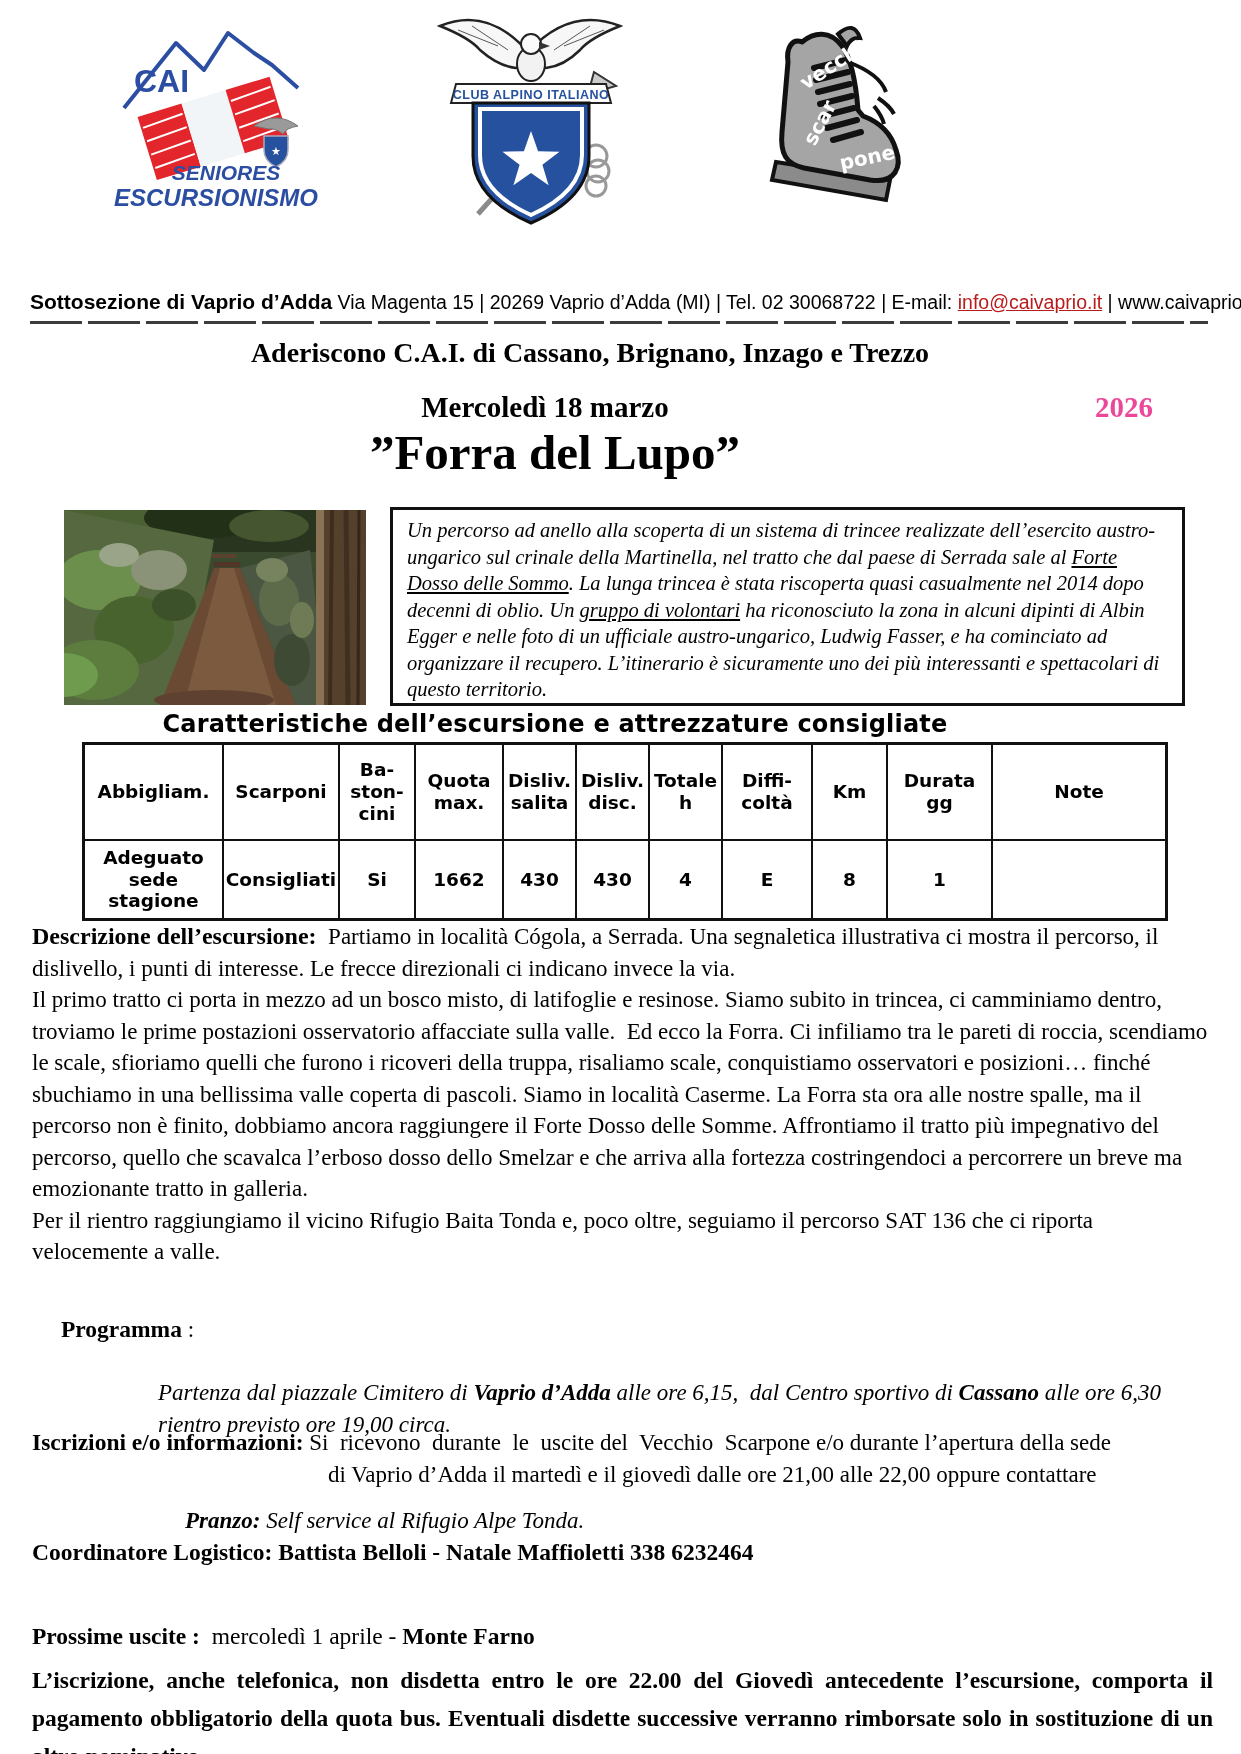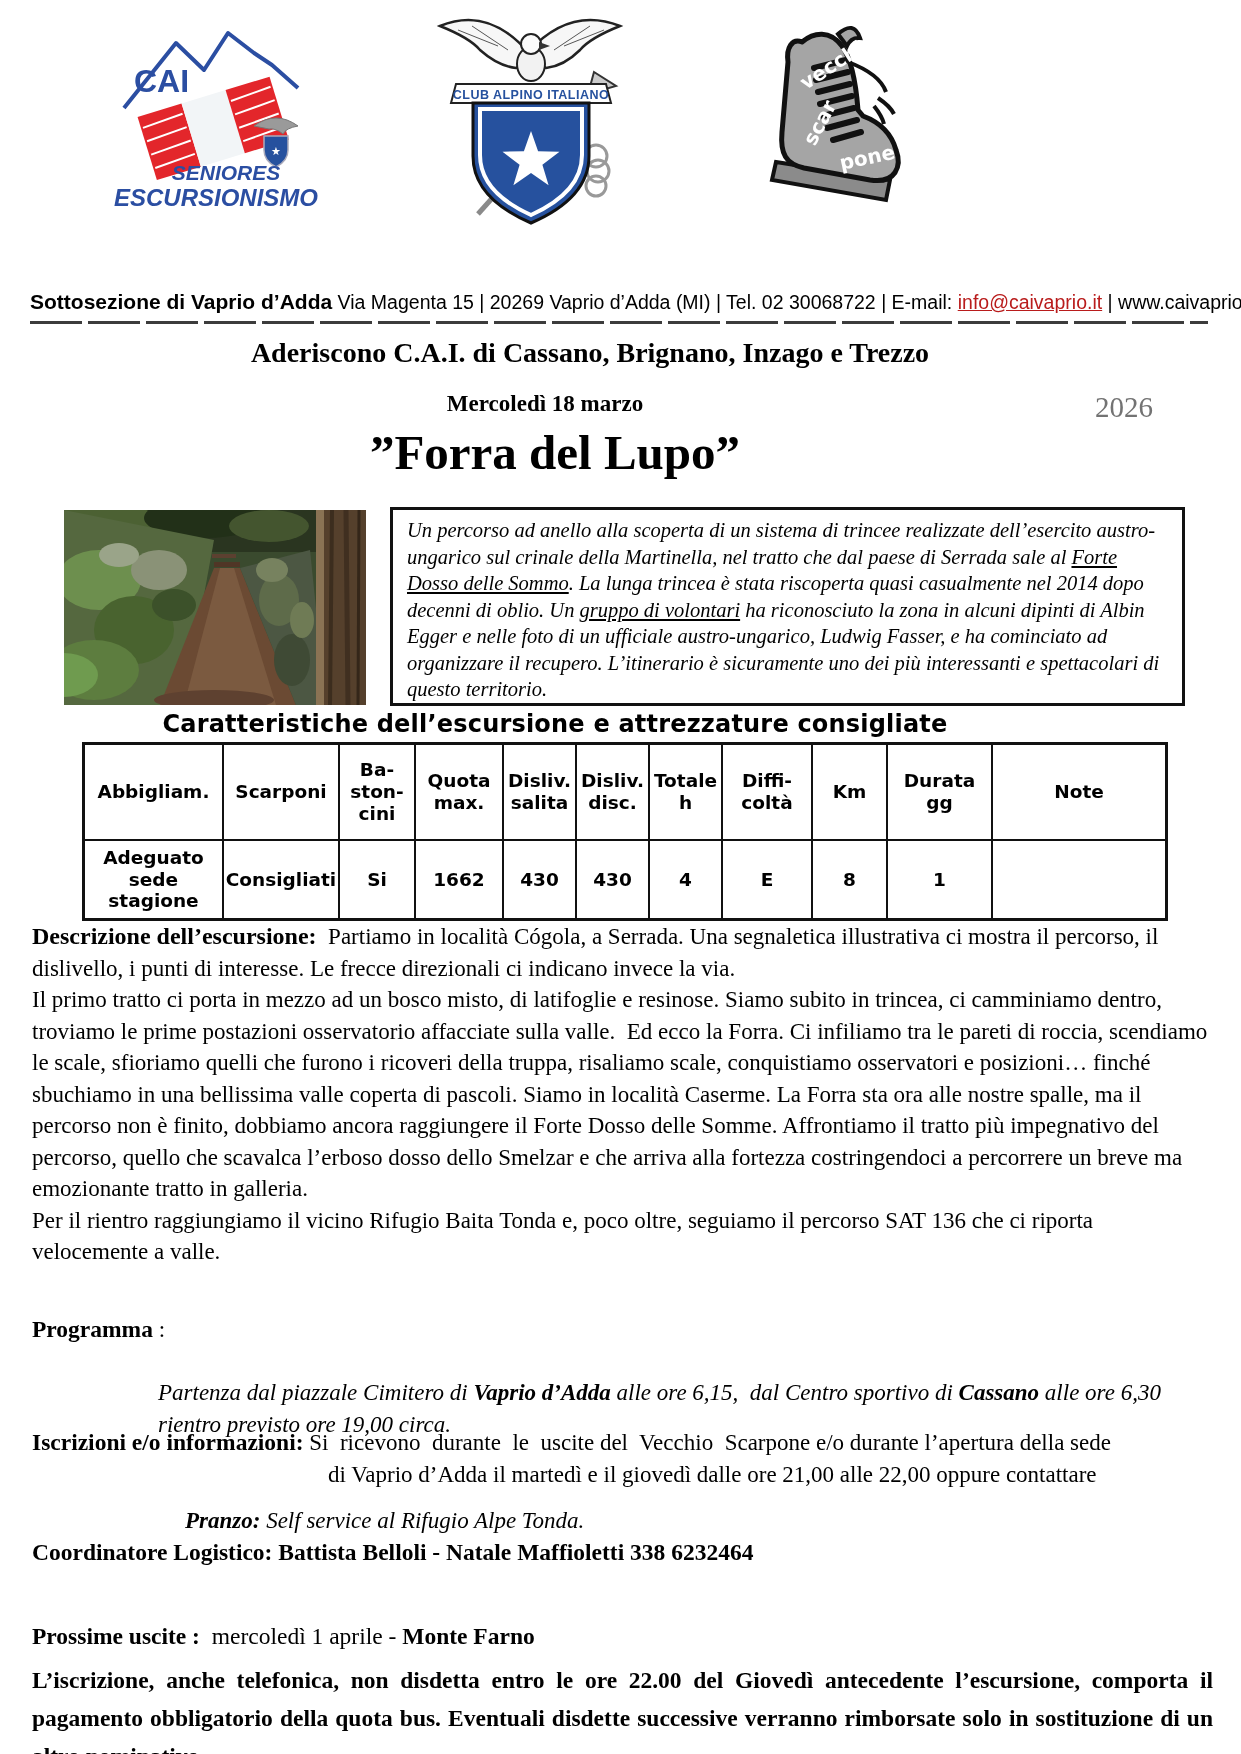--- a/index.html
+++ b/index.html
@@ -26,22 +26,22 @@
   .rule{
     position:absolute; top:321px; left:30px; width:1178px; height:3px;
     background:repeating-linear-gradient(90deg,#3c3c3c 0 52px, rgba(0,0,0,0) 52px 58px);
   }
 
   
   .affiliation{ position:absolute; top:337px; left:0; width:1180px; text-align:center;
     font-weight:bold; font-size:28px; }
   .dateline{ position:absolute; top:391px; left:0; width:100%; height:40px; }
   .date{ position:absolute; left:0; top:0; width:1090px; text-align:center;
-    font-weight:bold; font-size:23px; }
-  .year{ position:absolute; left:1095px; top:0; font-weight:normal; font-size:29px; color:#737373; }
+    font-weight:bold; font-size:29px; }
+  .year{ position:absolute; left:1095px; top:0; font-weight:bold; font-size:29px; color:#ec4899; }
   .title{ position:absolute; top:424px; left:0; width:1110px; text-align:center;
     font-weight:bold; font-size:49px; }
 
   
   .photo{ position:absolute; top:510px; left:64px; width:302px; height:195px; }
   .introbox{
     position:absolute; top:507px; left:390px; width:795px; height:199px;
     border:3px solid #111; padding:7px 14px 6px 14px;
     font-style:italic; font-size:20.5px; line-height:26.5px;
   }
@@ -64,21 +64,21 @@
 
   
   .description{ position:absolute; top:921px; left:32px; width:1181px;
     font-size:23px; line-height:31.5px; }
   .description p{ white-space:pre-wrap; }
   .description .lead{ font-weight:bold; font-size:24px; }
 
   .programma{ position:absolute; top:1313px; left:32px; width:1181px;
     font-size:23px; line-height:32px; display:flex; }
   .plabel{ width:126px; flex:none; white-space:nowrap; }
-  .plabel b{ font-size:23.5px; }
+  .plabel b{ font-size:23.5px;margin-left:29px; }
   .pcontent{ flex:1; white-space:pre-wrap;font-style:italic; }
   .pranzo{ margin-left:27px; white-space:pre-wrap; }
 
   .iscrizioni{ position:absolute; top:1426px; left:32px; width:1181px;
     font-size:23px; line-height:32px; }
   .iscrizioni .l1{ white-space:pre-wrap; }
   .iscrizioni b{ font-size:23.5px; }
   .iscrizioni .l2{ margin-left:296px; white-space:pre-wrap; }
 
   .coordinatore{ position:absolute; top:1539px; left:32px; width:1181px;

